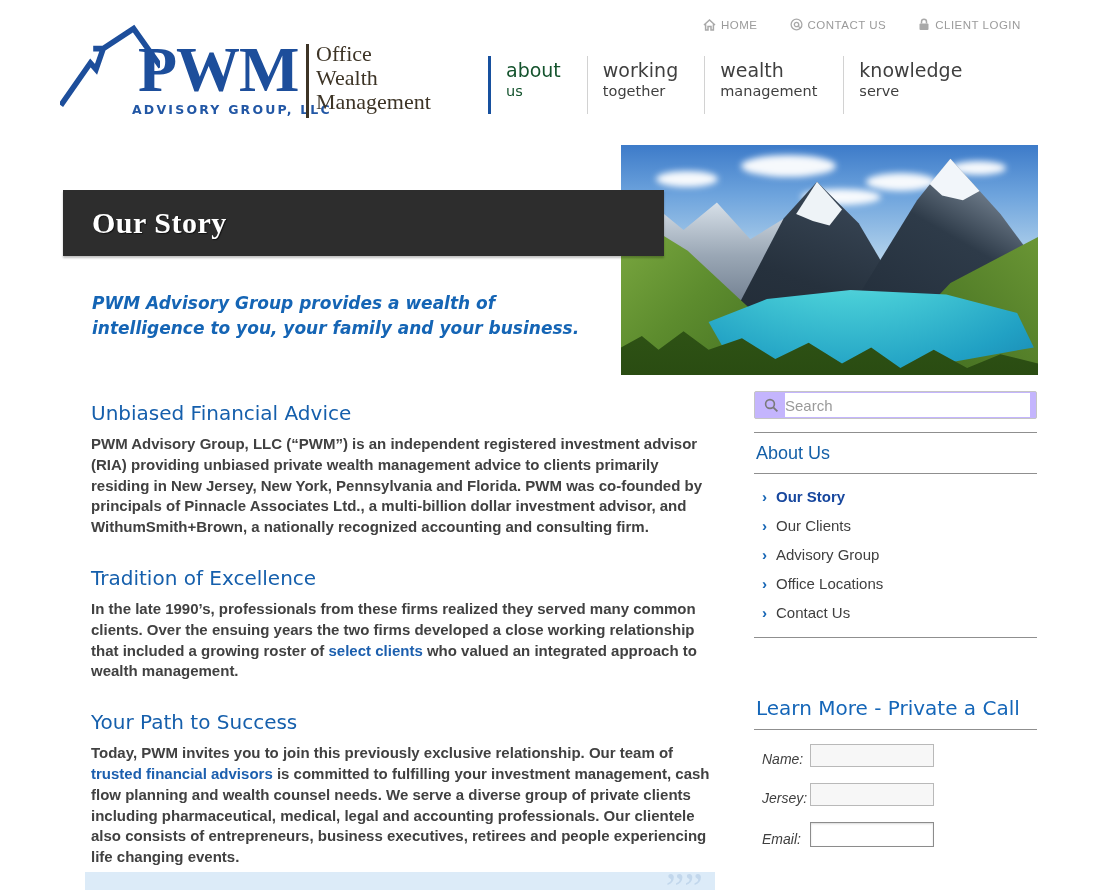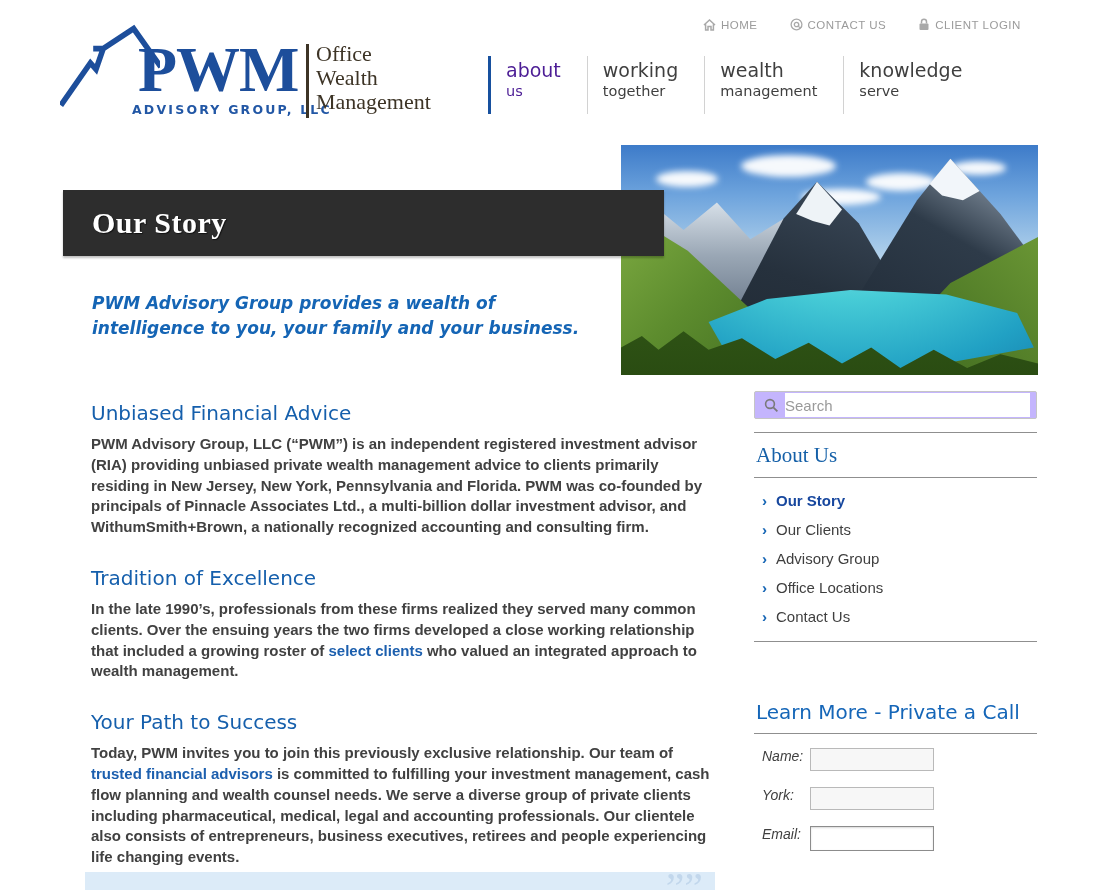--- a/index.html
+++ b/index.html
@@ -16,21 +16,21 @@
   .logo-descriptor { position:absolute; left:256px; top:22px; font-family:"Liberation Serif", serif; font-size:22px; line-height:24px; color:#3d3426; }
 
   
   .utility-nav { position:absolute; left:703px; top:18px; display:flex; gap:32px; align-items:center; }
   .utility-item { display:flex; align-items:center; gap:5px; font-size:11.5px; letter-spacing:0.5px; color:#9b9b9b; cursor:pointer; white-space:nowrap; }
   .utility-item svg { display:block; }
 
   
   .main-nav { position:absolute; left:488px; top:56px; display:flex; height:58px; }
   .nav-item { padding:2px 26px 0 15px; border-left:1px solid #d2d2d2; cursor:pointer; font-family:"DejaVu Sans", sans-serif; color:#3f3f3f; }
-  .nav-item.active { border-left:3px solid #17509e; color:#4c1d95; }
+  .nav-item.active { border-left:3px solid #17509e; color:#14532d; }
   .nav-line1 { font-size:19px; line-height:24px; }
   .nav-line2 { font-size:14.5px; line-height:18px; }
 
   
   .hero-photo { position:absolute; left:621px; top:145px; width:417px; height:230px; overflow:hidden; background:#9bc; }
   .hp { position:absolute; }
   .sky { inset:0; background:linear-gradient(180deg,#3d7bc9 0%,#6ea4dd 22%,#a8cbe9 45%,#dcebf6 62%,#eaf2f8 75%); }
   .cloud { background:#fff; border-radius:50%; filter:blur(3px); opacity:.95; }
   .ridge-far { inset:0; background:linear-gradient(180deg,#ffffff 8%,#d4dde6 26%,#9aa7b5 48%,#717f90 70%); clip-path:polygon(0% 52%,9% 28%,15% 37%,23% 25%,31% 41%,40% 31%,49% 56%,49% 80%,0% 80%); }
   .mtn-center { inset:0; background:linear-gradient(205deg,#93a7b9 0%,#46556600 0%),linear-gradient(200deg,#7d93a6 4%,#3c4a5a 26%,#26313d 58%,#1d2630 100%); clip-path:polygon(24% 84%,39% 32%,47% 16%,57% 34%,70% 74%,48% 88%); }
@@ -59,30 +59,30 @@
 
   
   .sidebar { position:absolute; left:754px; top:391px; width:283px; }
   .search-box { position:relative; width:283px; height:28px; border:1px solid #c5c5c5; border-radius:2px; background:#c4b5fd; }
   .search-box svg { position:absolute; left:9px; top:6px; }
   .search-input { position:absolute; left:30px; top:1px; width:245px; height:24px; border:none; outline:none; font-size:15px; color:#444; font-family:"Liberation Sans", sans-serif; }
   .search-input::placeholder { color:#9a9a9a; }
 
   .side-hr { border:none; border-top:1px solid #8f8f8f; height:0; }
   .hr1 { margin:13px 0 0 0; }
-  .about-title { font-family:Liberation Serif, serif; font-size:21px; font-weight:400; color:#1560a8; margin:10px 0 9px 2px; }
+  .about-title { font-family:Liberation Sans, sans-serif; font-size:18px; font-weight:400; color:#1560a8; margin:10px 0 9px 2px; }
   .side-menu { padding:8px 0 10px 8px; }
   .menu-item { display:flex; align-items:center; gap:9px; height:29px; font-size:15px; color:#3f3f3f; cursor:pointer; }
   .menu-item .chev { color:#1565b5; font-weight:700; font-size:15px; line-height:15px; }
   .menu-item.active .menu-label { font-weight:700; color:#17479e; }
 
   .learn-block { margin-top:58px; }
   .learn-title { font-family:"DejaVu Sans", sans-serif; font-size:20px; font-weight:400; color:#1566b8; margin:0 0 9px 2px; }
   .schedule-form { padding:14px 0 0 8px; }
-  .form-row { display:flex; align-items:flex-start; margin-bottom:16px; }
+  .form-row { display:flex; align-items:flex-end; margin-bottom:16px; }
   .form-label { width:44px; font-style:italic; font-size:14px; color:#3f3f3f; flex:none; }
   .form-input { margin-left:4px; width:124px; height:23px; font-size:13px; padding:0 4px; font-family:"Liberation Sans", sans-serif; }
   .form-input.soft { background:#f7f7f7; border:1px solid #b9b9b9; }
   .form-input.strong { background:#ffffff; border:1px solid #8c8c8c; box-shadow:inset 0 1px 2px rgba(0,0,0,.15); height:25px; }
 </style>
 </head>
 <body>
 
 <div class="page">
 
@@ -231,21 +231,21 @@
 
     <div class="learn-block">
       <div class="learn-title">Learn More - Private a Call</div>
       <hr class="side-hr">
       <div class="schedule-form" id="scheduleForm">
           <div class="form-row">
             <label class="form-label">Name:</label>
             <input type="text" class="form-input soft" style="">
           </div>
           <div class="form-row">
-            <label class="form-label">York:</label>
+            <label class="form-label">Jersey:</label>
             <input type="text" class="form-input soft" style="">
           </div>
           <div class="form-row">
             <label class="form-label">Email:</label>
             <input type="text" class="form-input strong" style="">
           </div>
         </div>
     </div>
   </div>
 

